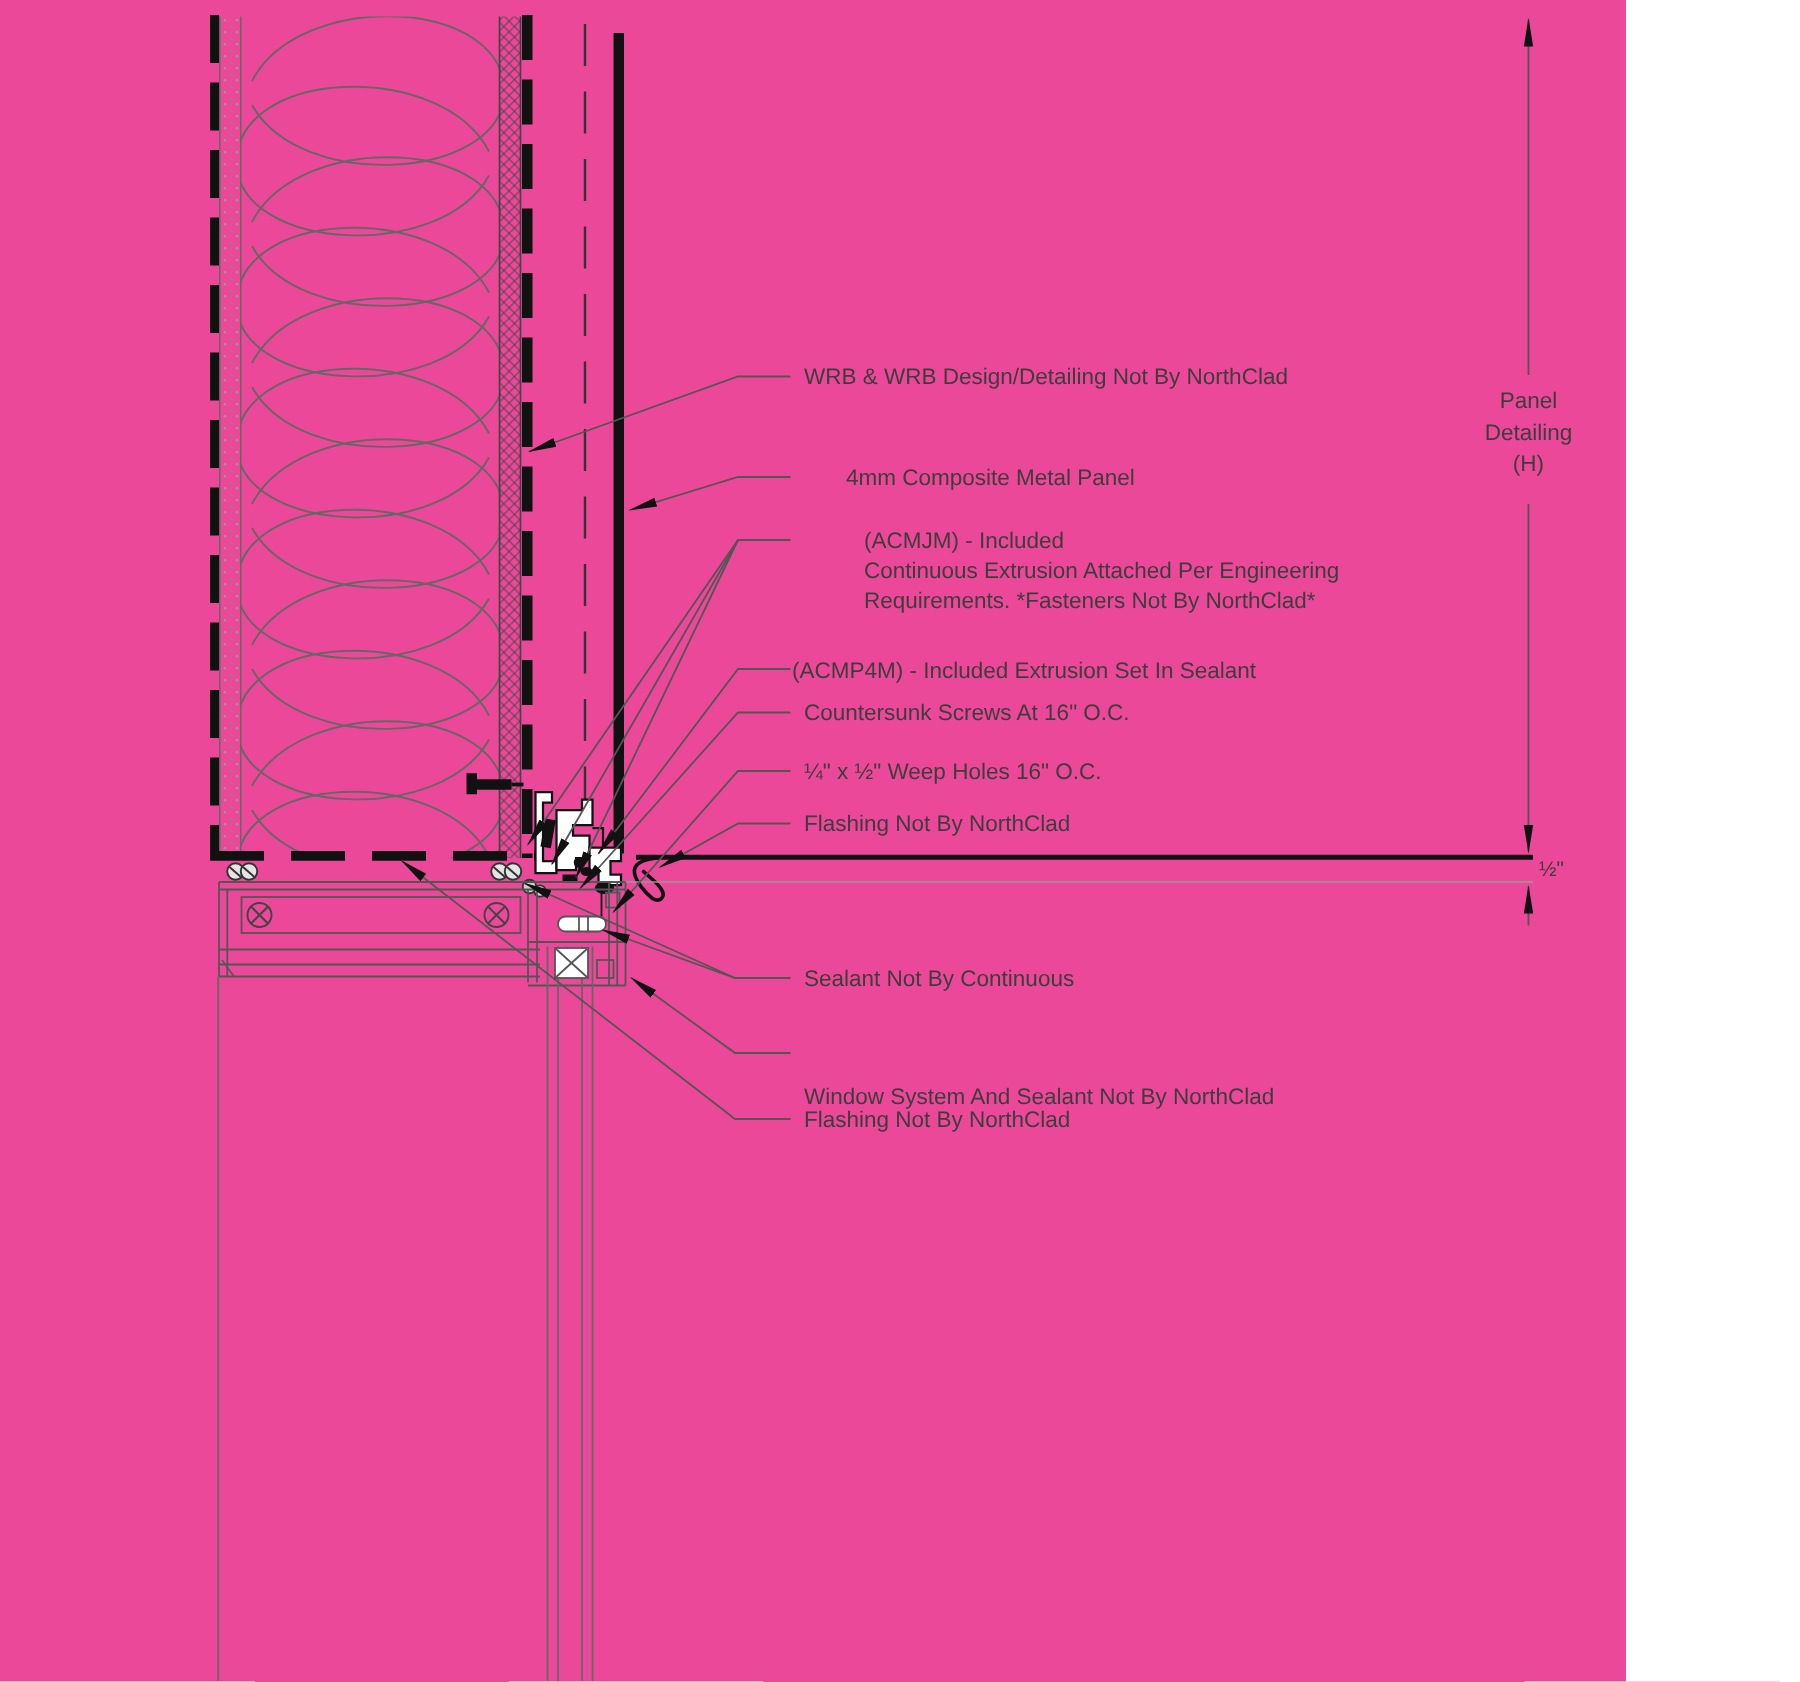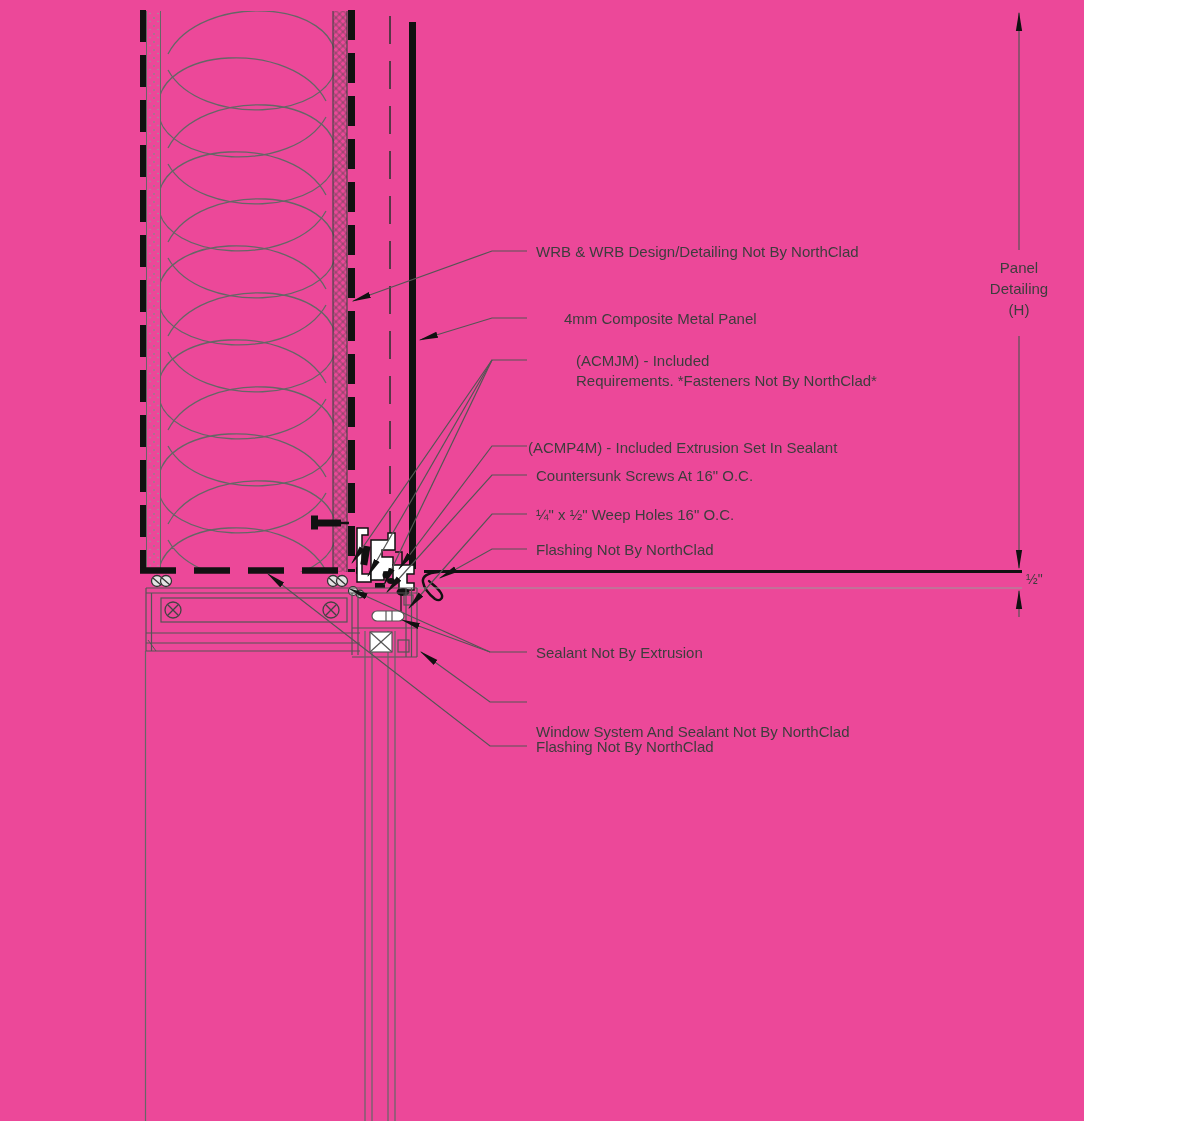--- a/index.html
+++ b/index.html
@@ -193,28 +193,29 @@
     <line x1="1019" y1="617" x2="1019" y2="591" marker-end="url(#arw)"></line>
   </g>
 
 </svg>
 
 <div class="lbl" style="left:536px;top:242px;">WRB &amp; WRB Design/Detailing Not By NorthClad</div>
 <div class="lbl" style="left:564px;top:309px;">4mm Composite Metal Panel</div>
 
 <div class="lbl" style="left:544px;top:351px;margin-left:32px;">
   <span>(ACMJM) - Included</span>
+  <span>Continuous Extrusion Attached Per Engineering</span>
   <span>Requirements. *Fasteners Not By NorthClad*</span>
 </div>
 
 <div class="lbl" style="left:528px;top:438px;">(ACMP4M) - Included Extrusion Set In Sealant</div>
 <div class="lbl" style="left:536px;top:466px;">Countersunk Screws At 16" O.C.</div>
 <div class="lbl" style="left:536px;top:505px;">¼" x ½" Weep Holes 16" O.C.</div>
 <div class="lbl" style="left:536px;top:540px;">Flashing Not By NorthClad</div>
-<div class="lbl" style="left:536px;top:643px;">Sealant Not By Extrusion</div>
+<div class="lbl" style="left:536px;top:643px;">Sealant Not By Continuous</div>
 <div class="lbl" style="left:536px;top:722px;">Window System And Sealant Not By NorthClad</div>
 <div class="lbl" style="left:536px;top:737px;">Flashing Not By NorthClad</div>
 
 <div class="dim" style="left:967px;top:257px;width:104px;">
   <span>Panel</span>
   <span>Detailing</span>
   <span>(H)</span>
 </div>
 
 <div class="halfdim" style="left:1026px;top:571px;">½"</div>

